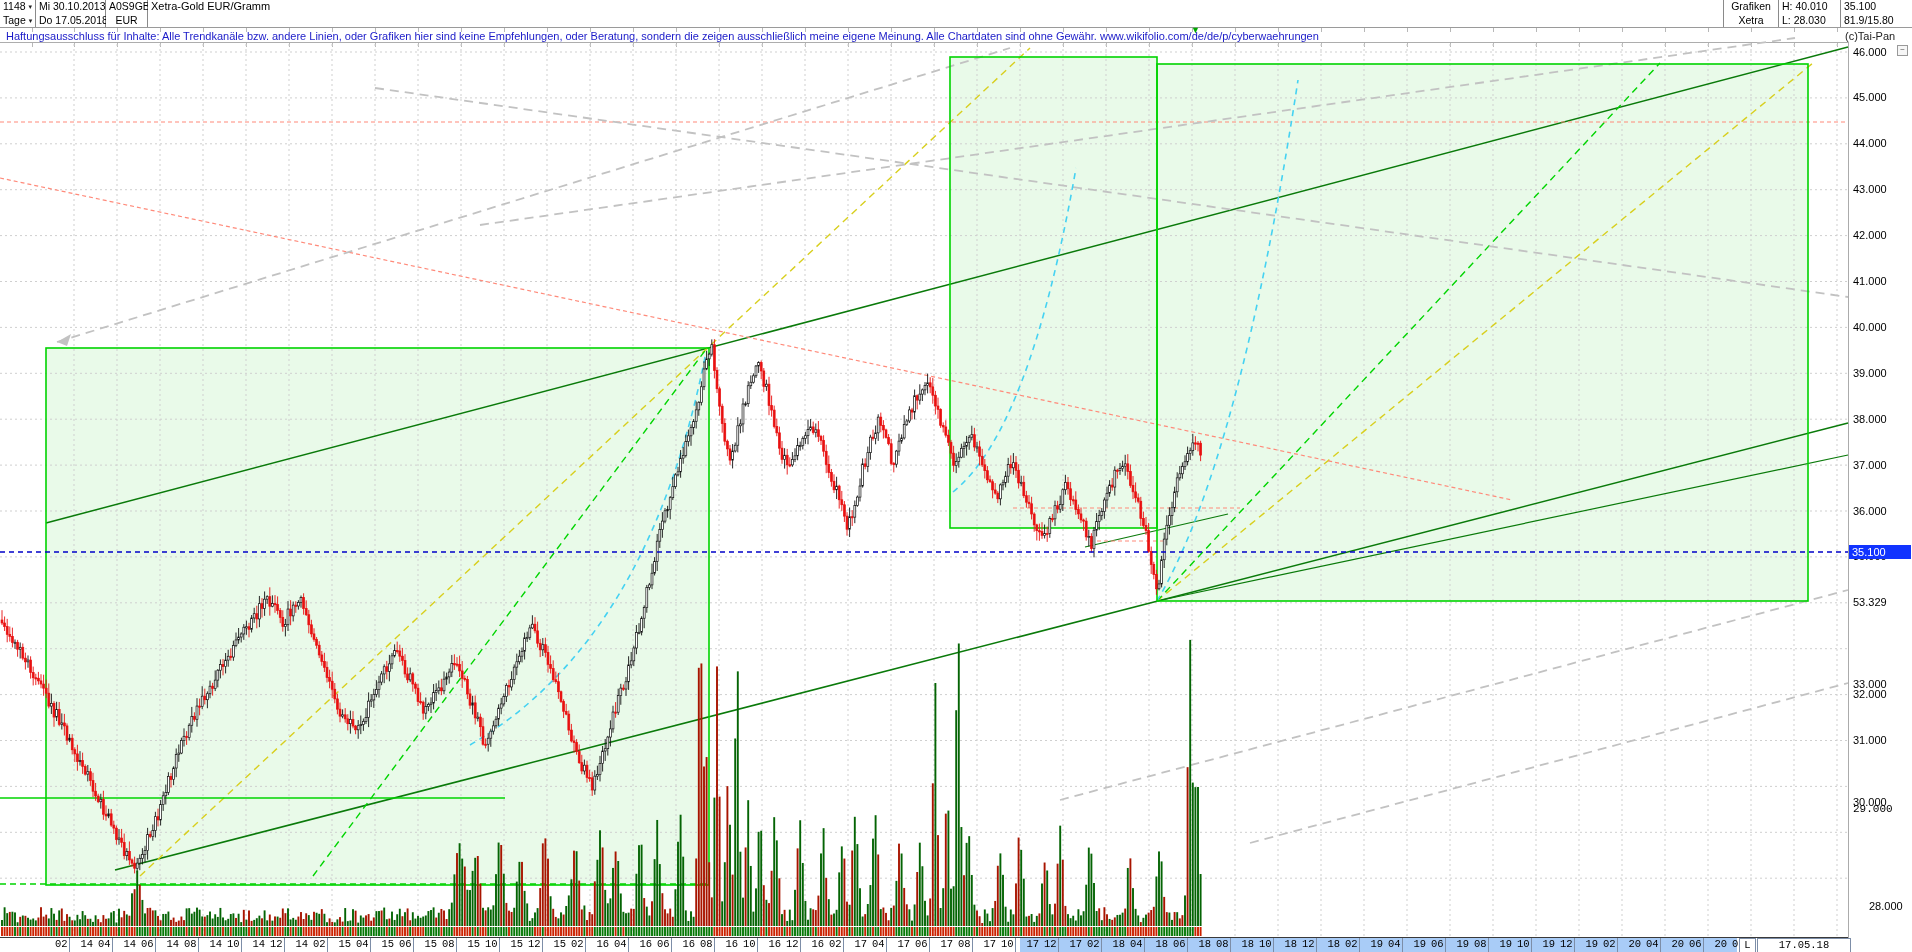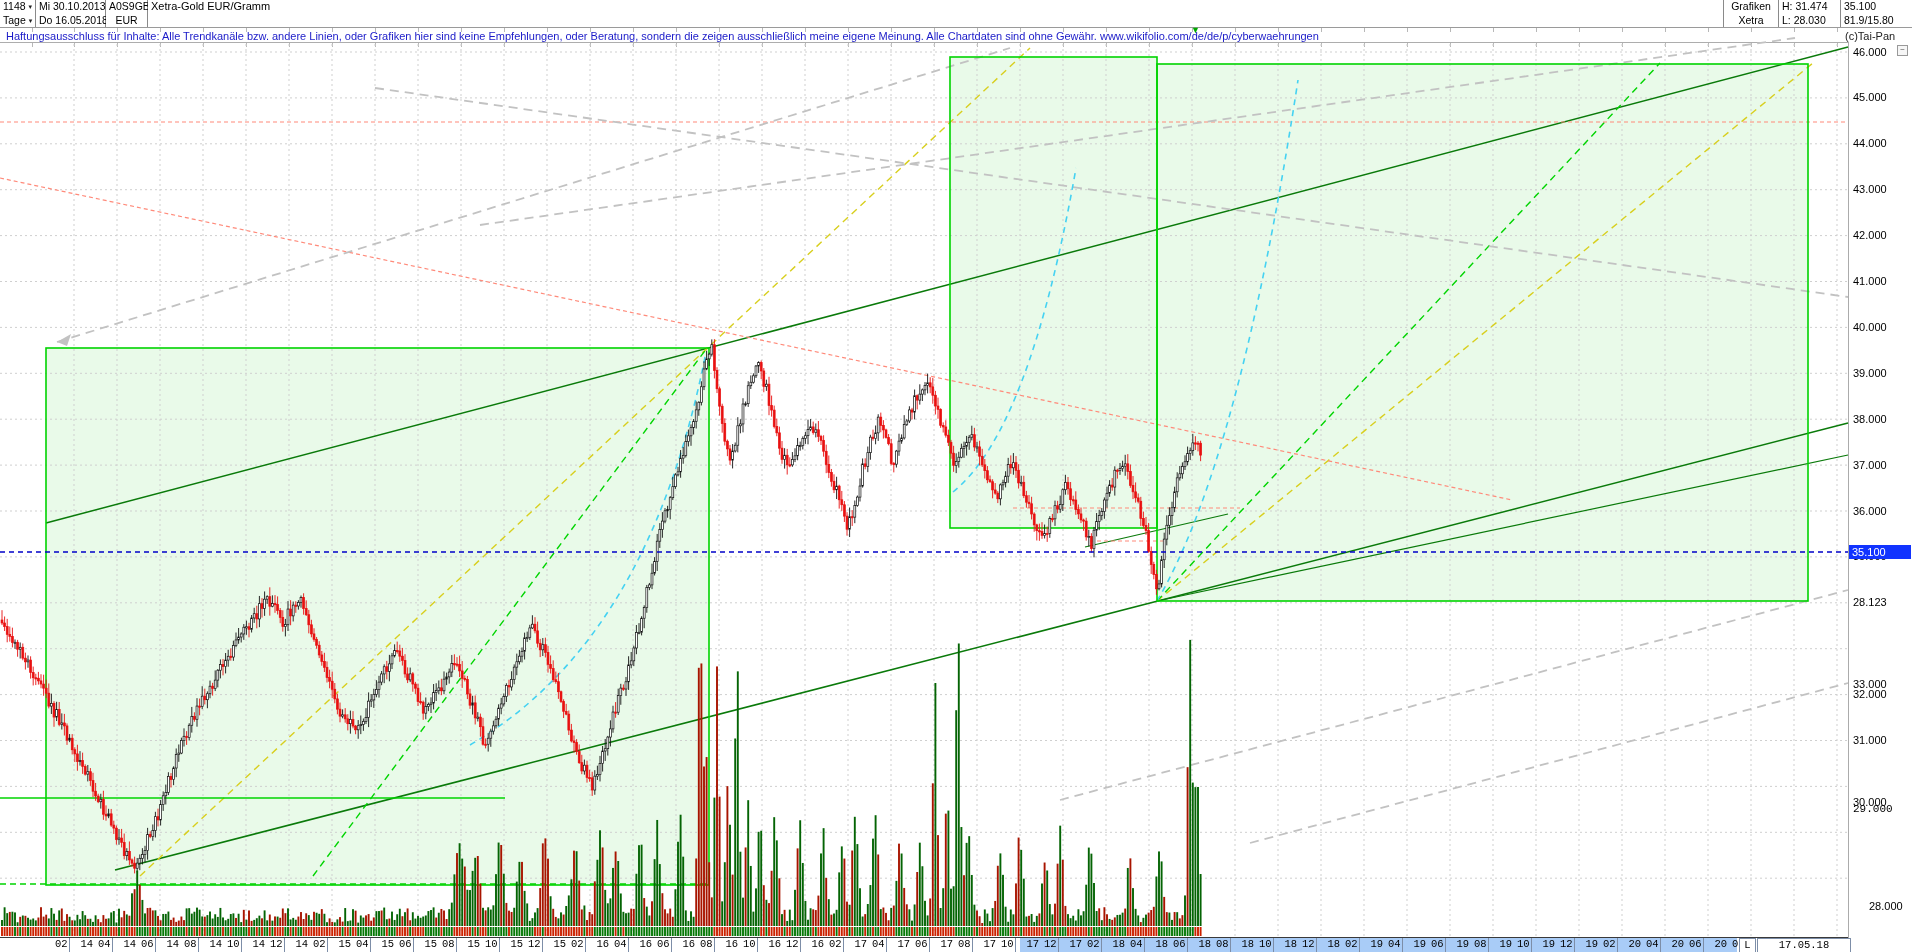--- a/index.html
+++ b/index.html
@@ -37,27 +37,27 @@
           font-size:10.5px;line-height:13px;box-sizing:content-box;}
 </style>
 </head>
 <body>
 
 <div id="app">
 
   <div class="hcell" style="left:0;top:0;width:36px"><span>1148</span> <span class="tri">▾</span></div>
   <div class="hcell" style="left:0;top:14px;width:36px"><span>Tage</span> <span class="tri">▾</span></div>
   <div class="hcell" style="left:36px;top:0;width:70px">Mi 30.10.2013</div>
-  <div class="hcell" style="left:36px;top:14px;width:70px">Do 16.05.2018</div>
+  <div class="hcell" style="left:36px;top:14px;width:70px">Do 17.05.2018</div>
   <div class="hcell center" style="left:106px;top:0;width:42px">A0S9GB</div>
   <div class="hcell center" style="left:106px;top:14px;width:42px">EUR</div>
   <div class="hcell noborder" style="left:148px;top:0;width:400px;font-size:11px">Xetra-Gold EUR/Gramm</div>
   <div class="hcell center" style="left:1723px;top:0;width:56px;border-left:1px solid #8a8a8a">Grafiken</div>
   <div class="hcell center" style="left:1723px;top:14px;width:56px;border-left:1px solid #8a8a8a">Xetra</div>
-  <div class="hcell" style="left:1779px;top:0;width:62px">H: 31.474</div>
+  <div class="hcell" style="left:1779px;top:0;width:62px">H: 40.010</div>
   <div class="hcell" style="left:1779px;top:14px;width:62px">L: 28.030</div>
   <div class="hcell noborder" style="left:1841px;top:0;width:71px">35.100</div>
   <div class="hcell noborder" style="left:1841px;top:14px;width:71px">81.9/15.80</div>
   <div id="header-bottom-line"></div>
 
   <div class="ruler" id="ruler-top"></div>
   <div id="scroll-marker">▼</div>
   <div id="disclaimer">Haftungsausschluss für Inhalte: Alle Trendkanäle bzw. andere Linien, oder Grafiken hier sind keine Empfehlungen, oder Beratung, sondern die zeigen ausschließlich meine eigene Meinung. Alle Chartdaten sind ohne Gewähr.  www.wikifolio.com/de/de/p/cyberwaehrungen</div>
   <div id="copyright">(c)Tai-Pan</div>
   <div class="ruler" id="ruler-chart"></div>
@@ -2029,21 +2029,21 @@
       <div class="ylabel" style="top: 137.3px;">44.000</div>
       <div class="ylabel" style="top: 183.2px;">43.000</div>
       <div class="ylabel" style="top: 229.1px;">42.000</div>
       <div class="ylabel" style="top: 275px;">41.000</div>
       <div class="ylabel" style="top: 320.9px;">40.000</div>
       <div class="ylabel" style="top: 366.8px;">39.000</div>
       <div class="ylabel" style="top: 412.7px;">38.000</div>
       <div class="ylabel" style="top: 458.6px;">37.000</div>
       <div class="ylabel" style="top: 504.5px;">36.000</div>
       <div class="ylabel" style="top: 550.4px;">35.000</div>
-      <div class="ylabel" style="top: 596.3px;">28.123</div>
+      <div class="ylabel" style="top: 596.3px;">53.329</div>
       <div class="ylabel" style="top: 642.2px; margin-top: 36px;">33.000</div>
       <div class="ylabel" style="top: 688.1px;">32.000</div>
       <div class="ylabel" style="top: 734px;">31.000</div>
       <div class="ylabel" style="top: 779.9px; margin-top: 16px;">30.000</div>
       <div class="ylabel" style="top: 803px; font-family: Liberation Mono, monospace;">29.000</div>
       <div class="ylabel" style="top: 900px; margin-left: 16px;">28.000</div>
     </div>
   <div id="price-badge">35.100</div>
   <div id="collapse-box">−</div>
 

